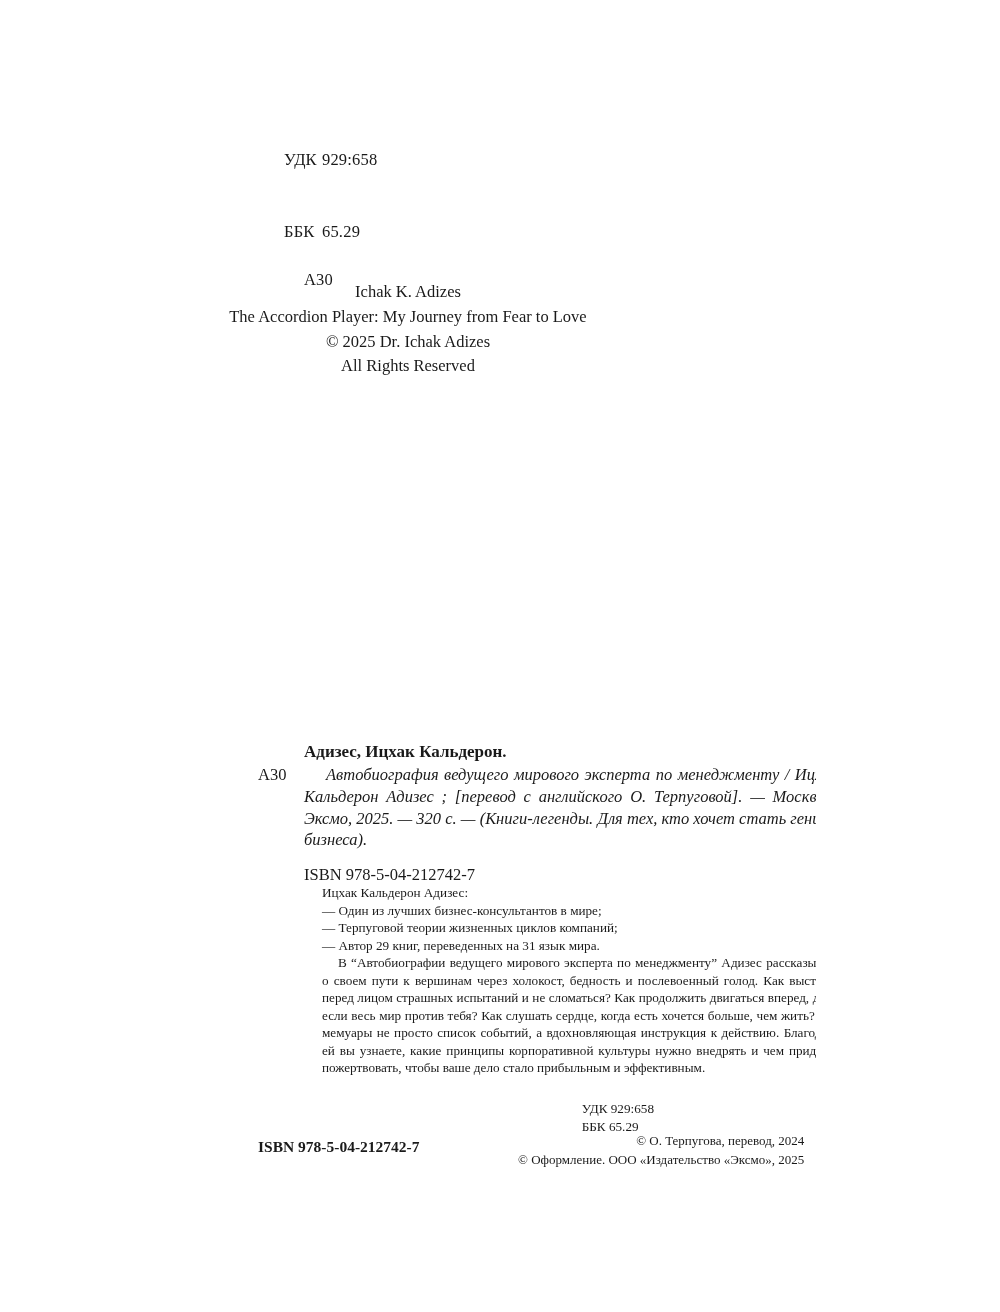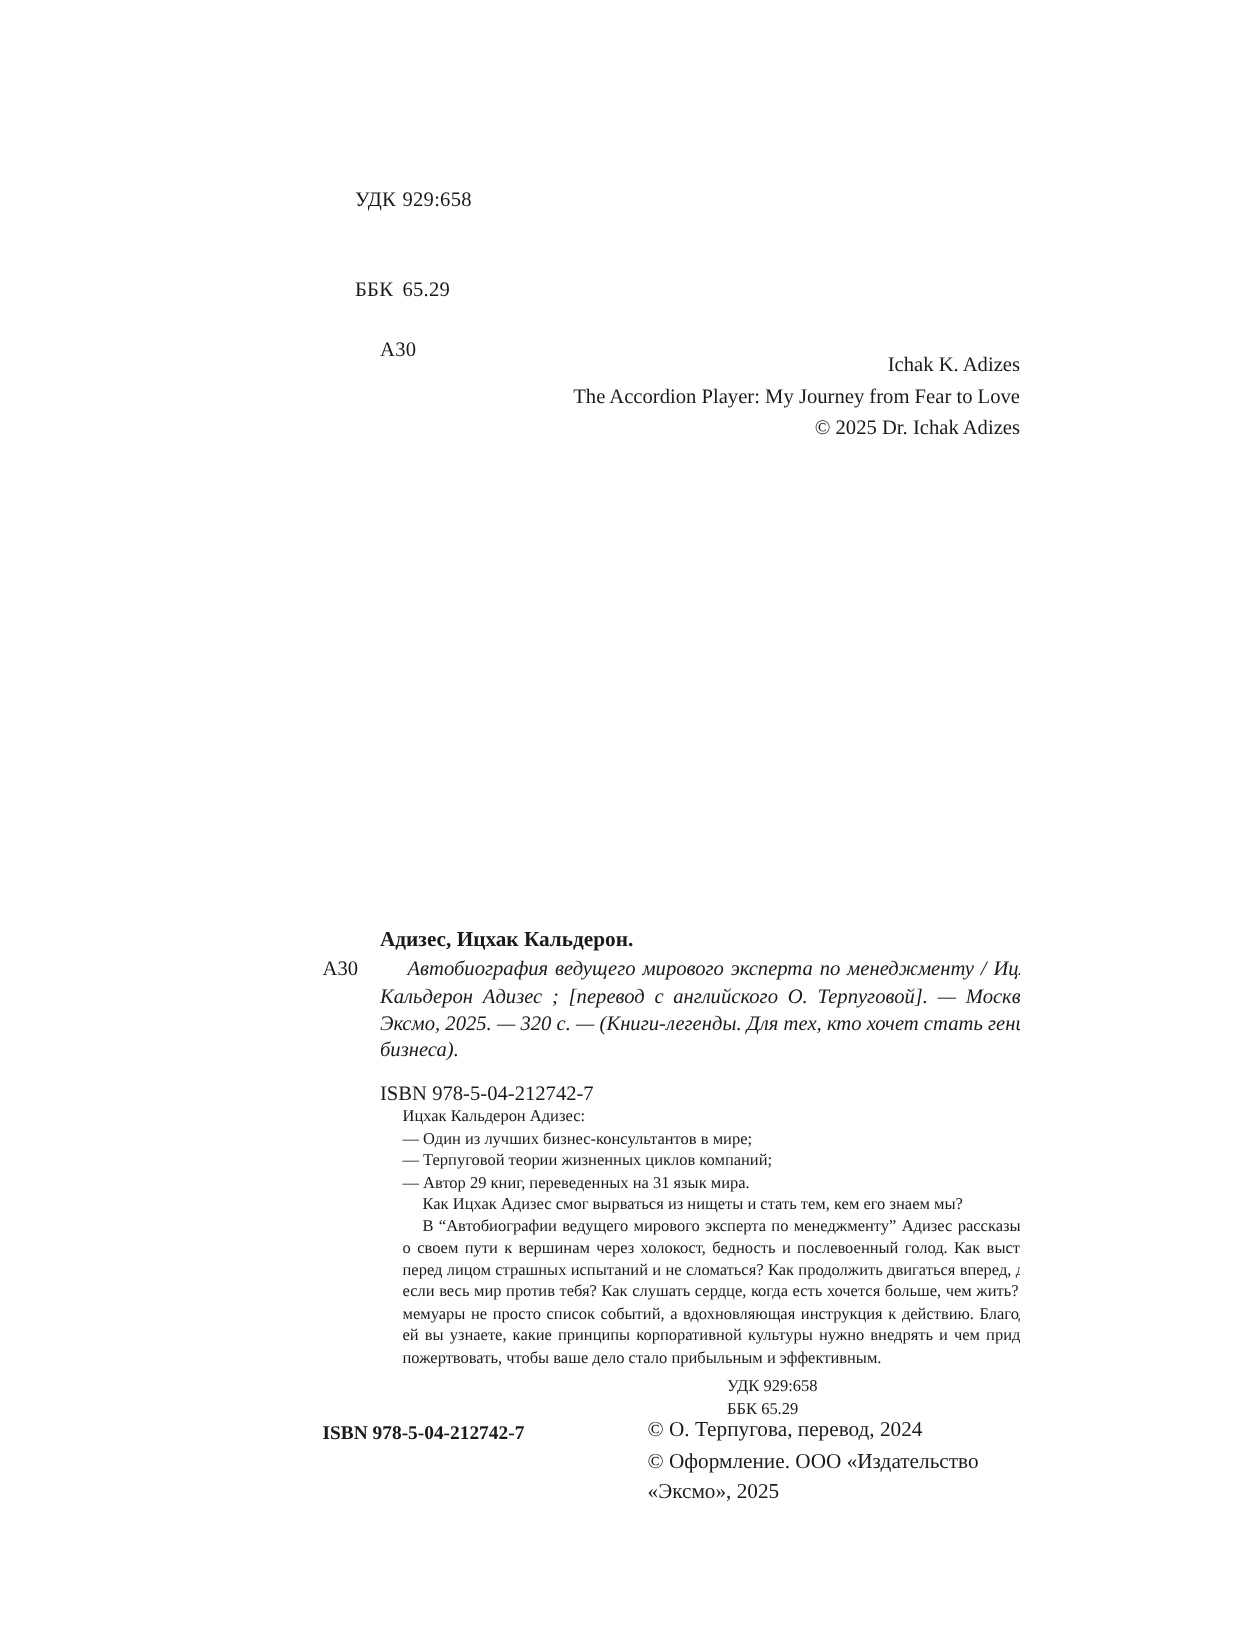--- a/index.html
+++ b/index.html
@@ -36,21 +36,21 @@
   .udk-a30 {
     margin-left: 46px;
   }
 
   
   .eng-block {
     position: absolute;
     left: 0;
     right: 0;
     top: 280px;
-    text-align: right;
+    text-align: center;
     font-size: 16.5px;
     line-height: 1.5;
   }
 
   
   .cip {
     position: absolute;
     left: 258px;
     top: 742px;
     width: 580px;
@@ -118,23 +118,23 @@
     position: absolute;
     left: 258px;
     top: 1138px;
     font-size: 15.5px;
     font-weight: bold;
   }
   .footer-rights {
     position: absolute;
     left: 518px;
     top: 1132px;
-    font-size: 17px;
+    font-size: 13px;
     line-height: 1.45;
-    text-align: left;
+    text-align: right;
   }
 </style>
 </head>
 <body>
 
 <div class="page">
 
   <div class="udk-block">
     <div class="udk-line">
       <span class="lbl">УДК</span><span>929:658</span>
@@ -142,37 +142,37 @@
     <div class="udk-line">
       <span class="lbl">ББК</span><span>65.29</span>
     </div>
     <div class="udk-a30">А30</div>
   </div>
 
   <div class="eng-block">
     <div>Ichak K. Adizes</div>
     <div>The Accordion Player: My Journey from Fear to Love</div>
     <div>© 2025 Dr. Ichak Adizes</div>
+    <div>All Rights Reserved</div>
   </div>
 
   <div class="cip">
     <div class="cip-author">Адизес, Ицхак Кальдерон.</div>
     <div class="cip-body">
       <span class="shelf">А30</span>
       <p>Автобиография ведущего мирового эксперта по менеджменту / Ицхак Кальдерон Адизес ; [перевод с английского О. Терпуговой]. — Москва : Эксмо, 2025. — 320 с. — (Книги-легенды. Для тех, кто хочет стать гением бизнеса).</p>
     </div>
     <div class="cip-isbn">ISBN 978-5-04-212742-7</div>
   </div>
 
   <div class="annot">
     <p>Ицхак Кальдерон Адизес:</p>
     <p class="dash">— Один из лучших бизнес-консультантов в мире;</p>
     <p class="dash">— Терпуговой теории жизненных циклов компаний;</p>
     <p class="dash">— Автор 29 книг, переведенных на 31 язык мира.</p>
-    <p class="ind">Как Ицхак Адизес смог вырваться из нищеты и стать тем, кем его знаем мы?</p>
     <p class="ind">В “Автобиографии ведущего мирового эксперта по менеджменту” Адизес рассказывает о своем пути к вершинам через холокост, бедность и послевоенный голод. Как выстоять перед лицом страшных испытаний и не сломаться? Как продолжить двигаться вперед, даже если весь мир против тебя? Как слушать сердце, когда есть хочется больше, чем жить? Эти мемуары не просто список событий, а вдохновляющая инструкция к действию. Благодаря ей вы узнаете, какие принципы корпоративной культуры нужно внедрять и чем придется пожертвовать, чтобы ваше дело стало прибыльным и эффективным.</p>
   </div>
 
   <div class="udk-bottom">
     <div>УДК 929:658</div>
     <div>ББК 65.29</div>
   </div>
 
   <div class="footer-isbn">ISBN 978-5-04-212742-7</div>
   <div class="footer-rights">

